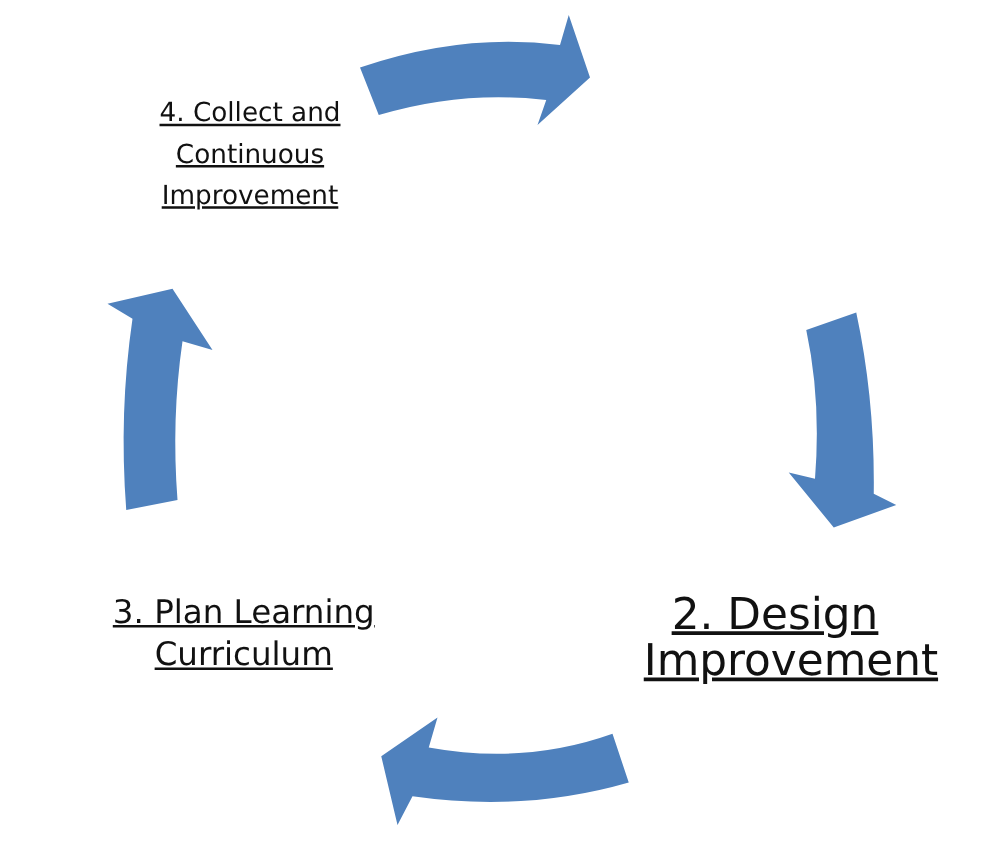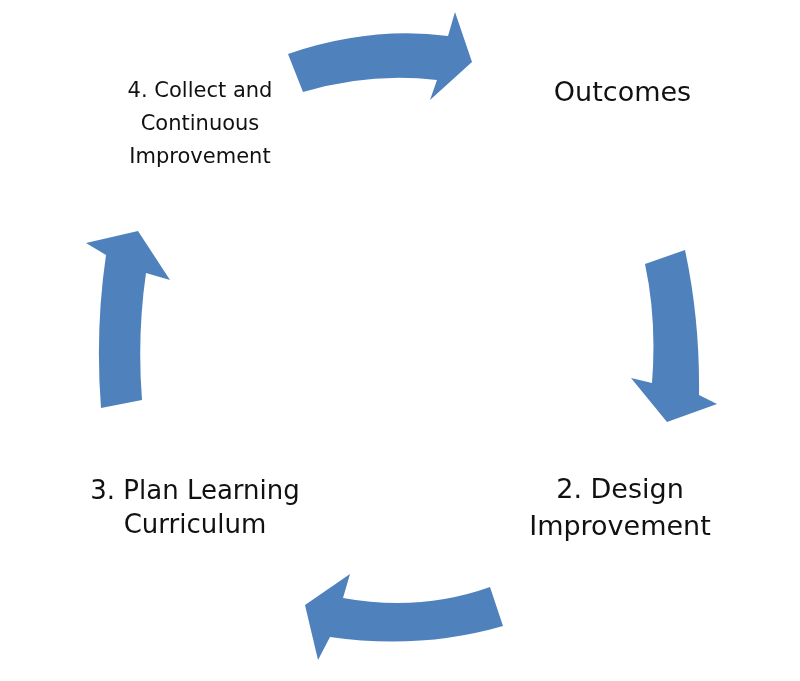--- a/index.html
+++ b/index.html
@@ -23,20 +23,21 @@
       height: 681px;
     }
     .arrow-shape {
       filter: blur(0.6px);
     }
     .label {
       position: absolute;
       text-align: center;
       white-space: nowrap;
       line-height: 1;
+      text-decoration: underline;
     }
     .label .line {
       display: block;
     }
     #label-step4 {
       left: 95px;
       top: 80px;
       width: 210px;
       font-size: 21px;
     }
@@ -45,21 +46,21 @@
       left: 535px;
       top: 78px;
       width: 175px;
       font-size: 27px;
     }
     #label-step1 .line { height: 38px; }
     #label-step2 {
       left: 515px;
       top: 475px;
       width: 210px;
-      font-size: 27px;
+      font-size: 35px;
     }
     #label-step2 .line { height: 37px; }
     #label-step3 {
       left: 85px;
       top: 477px;
       width: 220px;
       font-size: 26px;
     }
     #label-step3 .line { height: 34px; }
   </style>
@@ -106,21 +107,20 @@
            Z"></path>
 </svg>
 
 <div class="label" id="label-step4">
   <span class="line">4. Collect and</span>
   <span class="line">Continuous</span>
   <span class="line">Improvement</span>
 </div>
 
 <div class="label" id="label-step1">
-  <span class="line">Outcomes</span>
 </div>
 
 <div class="label" id="label-step2">
   <span class="line">2. Design</span>
   <span class="line">Improvement</span>
 </div>
 
 <div class="label" id="label-step3">
   <span class="line">3. Plan Learning</span>
   <span class="line">Curriculum</span>

